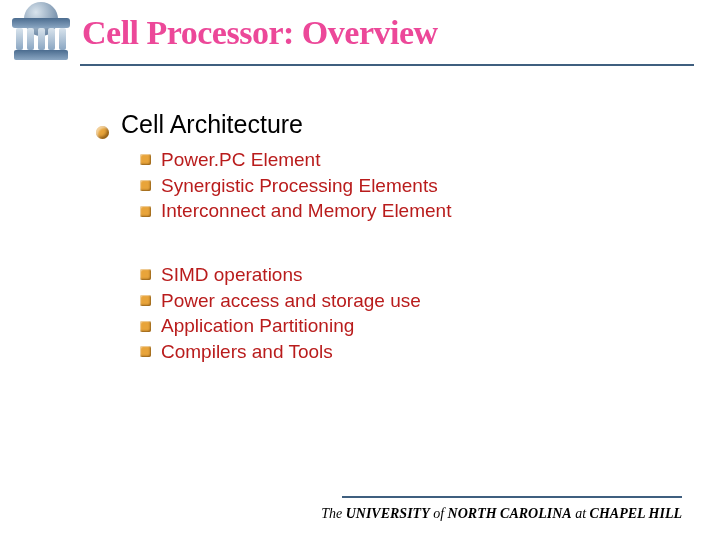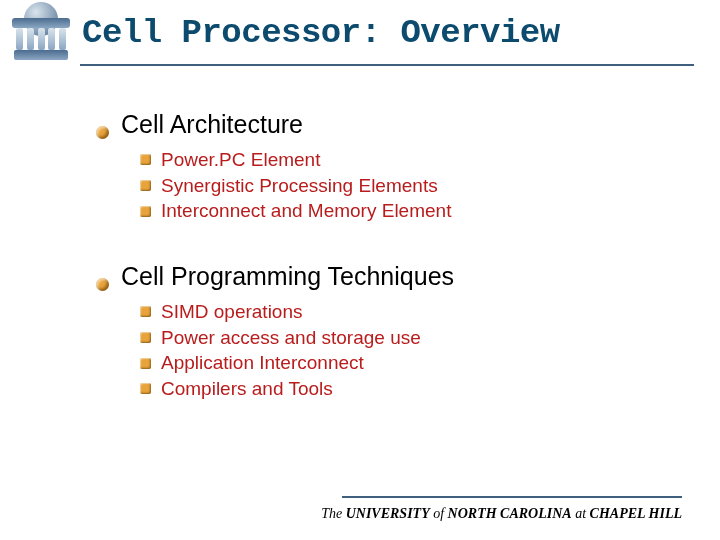--- a/index.html
+++ b/index.html
@@ -65,22 +65,22 @@
     height: 34px;
     background: radial-gradient(circle at 35% 30%, #D9E4ED, #4B6C8F);
     border-radius: 50%;
   }
   .title {
     position: absolute;
     left: 82px;
     top: 14px;
     font-size: 34px;
     font-weight: 900;
-    font-family: Liberation Mono, monospace;
-    color: #0c4a6e;
+    font-family: Liberation Serif, serif;
+    color: #ec4899;
     letter-spacing: -0.5px;
   }
   .title-rule {
     position: absolute;
     left: 80px;
     top: 64px;
     width: 614px;
     height: 0;
     border-top: 2.5px solid #3F5F7F;
   }
@@ -185,36 +185,32 @@
           <span>Synergistic Processing Elements</span>
         </div>
         <div class="h2">
           <span class="bullet2"></span>
           <span>Interconnect and Memory Element</span>
         </div>
       </div>
     </div>
 
     <div class="section">
-      <div class="h1">
-        <span class="bullet1"></span>
-        <span>Cell Programming Techniques</span>
-      </div>
       <div class="sub">
         <div class="h2">
           <span class="bullet2"></span>
           <span>SIMD operations</span>
         </div>
         <div class="h2">
           <span class="bullet2"></span>
           <span>Power access and storage use</span>
         </div>
         <div class="h2">
           <span class="bullet2"></span>
-          <span>Application Interconnect</span>
+          <span>Application Partitioning</span>
         </div>
         <div class="h2">
           <span class="bullet2"></span>
           <span>Compilers and Tools</span>
         </div>
       </div>
     </div>
 
   </div>
 

